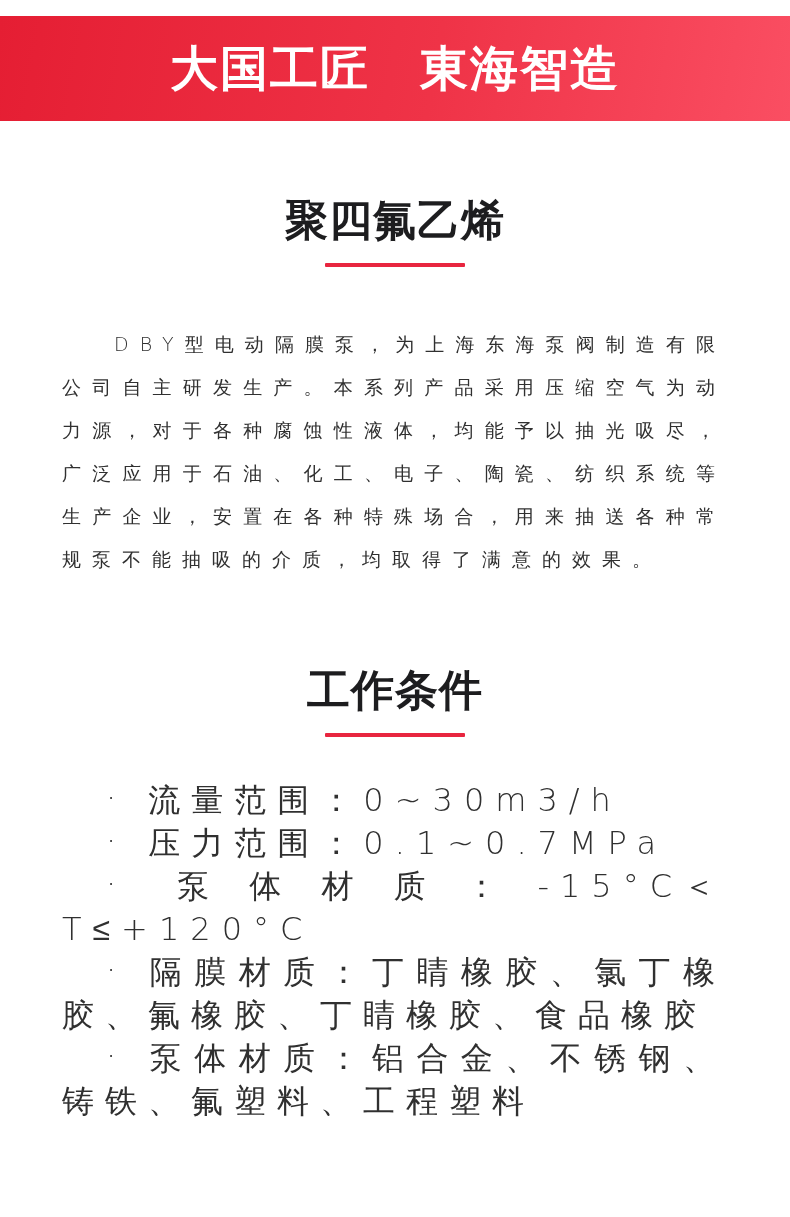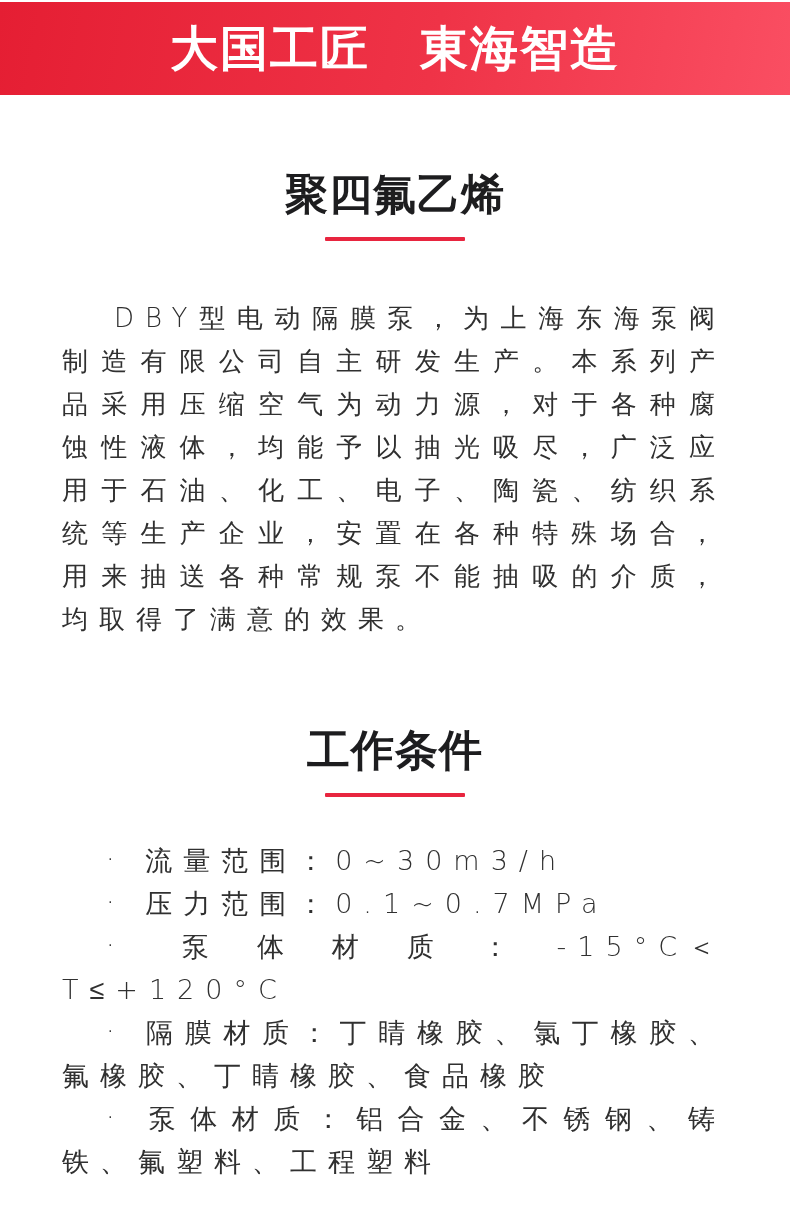--- a/index.html
+++ b/index.html
@@ -8,22 +8,22 @@
     background: #ffffff;
     font-family: "DejaVu Sans", "Liberation Sans", sans-serif;
   }
   body {
     width: 790px;
     height: 1217px;
     overflow: hidden;
     position: relative;
   }
   .banner {
-    margin-top: 2px;
-    height: 93px;
+    margin-top: 16px;
+    height: 105px;
     background: linear-gradient(100deg, var(--banner-gradient-start) 0%, #ef3347 55%, var(--banner-gradient-end) 100%);
     display: flex;
     align-items: center;
     justify-content: center;
   }
   .banner-title {
     color: #ffffff;
     font-size: 48px;
     font-weight: 800;
     letter-spacing: 2px;
@@ -44,34 +44,34 @@
   }
   .heading-underline {
     width: 140px;
     height: 4px;
     background: var(--underline);
     margin: 16px auto 0 auto;
     border-radius: 1px;
   }
   .overview-paragraph {
     margin: 56px 64px 0 62px;
-    font-size: 26px;
+    font-size: 19px;
     line-height: 43px;
     letter-spacing: 11px;
     color: var(--body-text);
     font-weight: 300;
     text-align: justify;
     text-indent: 52px;
   }
   .conditions {
     margin: 42px 64px 0 62px;
   }
   .condition-item {
     margin: 0;
-    font-size: 27px;
+    font-size: 32px;
     line-height: 43px;
     letter-spacing: 11px;
     color: var(--body-text);
     font-weight: 300;
     text-align: justify;
     text-indent: 22px;
   }
   .bullet {
     display: inline-block;
     transform: translateY(-2px);

